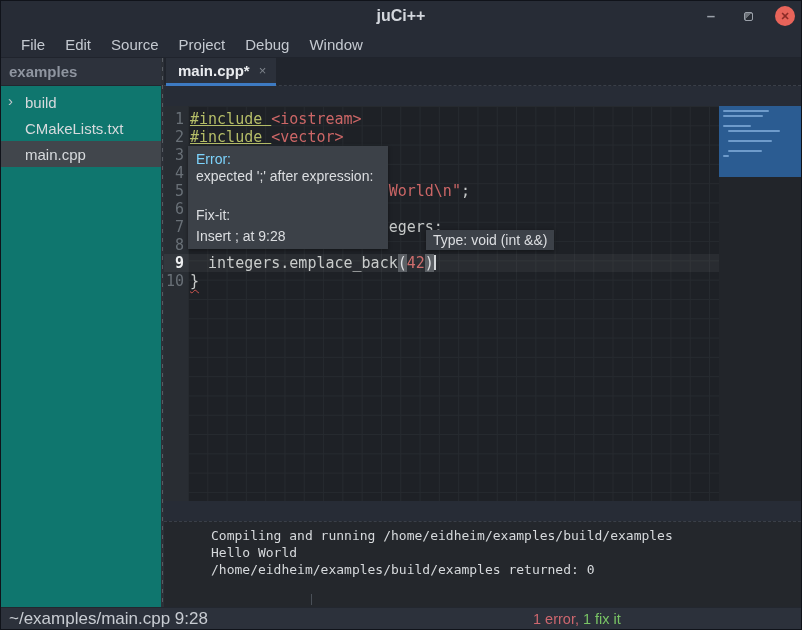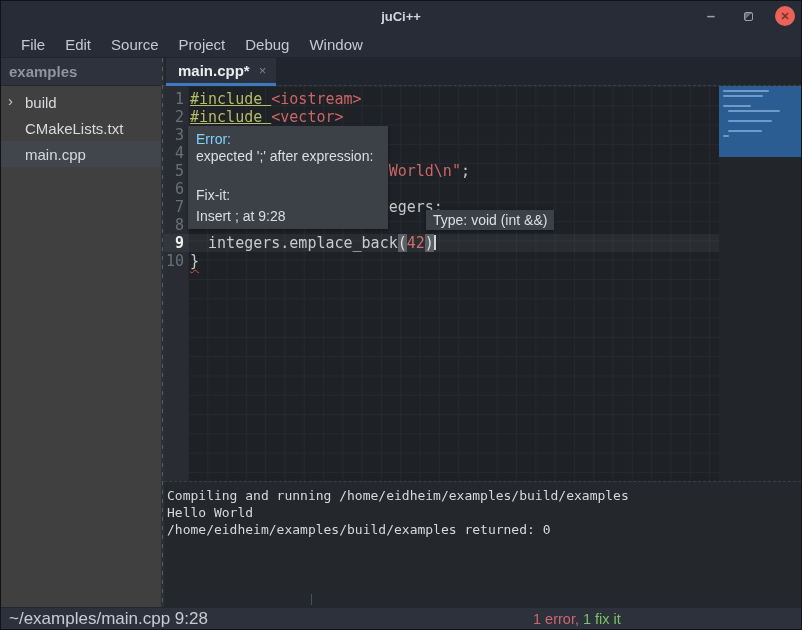--- a/index.html
+++ b/index.html
@@ -4,46 +4,46 @@
 <style>
   * { margin:0; padding:0; box-sizing:border-box; }
   html,body { width:802px; height:630px; overflow:hidden; background:#141821; }
   .window {
     width:802px; height:630px; display:flex; flex-direction:column;
     background:#272c36; font-family:"Liberation Sans", sans-serif;
     border:1px solid #10131a;
   }
   
   .titlebar { height:30px; position:relative; display:flex; align-items:center; justify-content:center; background:#272c36; flex:0 0 30px; }
-  .titlebar .title { font-size:13px; font-weight:bold; color:#d3d7dd;text-align:right; }
+  .titlebar .title { font-size:16px; font-weight:bold; color:#d3d7dd;text-align:right; }
   .win-controls { position:absolute; right:6px; top:0; height:30px; display:flex; align-items:center; gap:17px; }
   .wc { width:20px; height:20px; display:flex; align-items:center; justify-content:center; border-radius:50%; cursor:default; }
   .wc-min { color:#9ba1aa; font-size:15px; font-weight:bold; line-height:10px; }
   .wc-restore { position:relative; }
   .wc-restore .sq { width:9px; height:9px; border:1.5px solid #9ba1aa; border-radius:2px; background:linear-gradient(135deg,#6b7077 50%,#262b33 50%); }
   .wc-close { background:#e8645a; }
   .wc-close span { color:#8c2b26; font-size:11px; font-weight:bold; }
   
   .menubar { height:27px; flex:0 0 27px; display:flex; align-items:center; padding-left:10px; background:#272c36; border-bottom:1px solid #20242d; }
   .menu-item { color:#c4c9d0; font-size:15px; padding:3px 10px; cursor:default; }
   
   .content { flex:1 1 auto; display:flex; min-height:0; }
   
-  .sidebar { width:160px; flex:0 0 160px; background:#404040; display:flex; flex-direction:column; }
+  .sidebar { width:160px; flex:0 0 160px; background:#0f766e; display:flex; flex-direction:column; }
   .side-header { height:28px; flex:0 0 28px; background:#2d323c; color:#8f95a0; font-weight:bold; font-size:15px; display:flex; align-items:center; padding-left:8px; border-bottom:1px solid #23272f; }
   .side-items { padding-top:3px; }
   .side-item { height:26px; display:flex; align-items:center; color:#d7dadd; font-size:15px; padding-left:24px; position:relative; cursor:default; }
   .side-item.selected { background:#41464c; }
   .side-item .chev { position:absolute; left:7px; top:3px; color:#c3c7cc; font-size:15px; }
   
   .vsep { width:3px; flex:0 0 3px; background:#2c3037;
     background-image:repeating-linear-gradient(to bottom,#575c63 0 4px,transparent 4px 9px);
     background-size:1px 100%; background-position:1px 0; background-repeat:no-repeat; }
   
-  .main { flex:1 1 auto; display:flex; flex-direction:column; min-width:0; }
+  .main { flex:1 1 auto; display:flex; flex-direction:column; min-width:0;gap:20px; }
   .tabbar { height:28px; flex:0 0 28px; background:#21252d; display:flex; align-items:flex-end; padding-left:2px;
     border-bottom:1px dashed #3a3f48; }
   .tab { height:28px; margin-bottom:-1px; background:#2b303a; border-bottom:3px solid #3d7ac2; display:flex; align-items:center; gap:9px; padding:0 10px 0 12px; cursor:default; }
   .tab-label { color:#e9ebee; font-size:15px; font-weight:bold; }
   .tab-close { color:#7e848c; font-size:13px; }
   
   .editor { flex:0 0 395px; height:395px; display:flex; position:relative; min-width:0; }
   .gutter { width:24px; flex:0 0 24px; background:#292d33; padding-top:4px; }
   .gutter .ln { height:18px; text-align:right; padding-right:4px; font:15px/18px "DejaVu Sans Mono", monospace; color:#697077; }
   .gutter .ln.cur { color:#eceef0; font-weight:bold; }
@@ -64,21 +64,21 @@
   .mini-bar { height:2px; margin-bottom:3px; background:#7fabda; opacity:.8; border-radius:1px; }
   
   .tooltip { position:absolute; background:#3c4148; color:#dcdee1; font-size:14px; z-index:10; box-shadow:0 1px 4px rgba(0,0,0,.4); }
   .error-tip { left:24px; top:40px; width:200px; height:103px; padding:5px 8px; line-height:17px; }
   .error-tip .tip-title { color:#7dd3fc; }
   .error-tip .tip-gap { height:22px; }
   .error-tip .fixit-title { margin-bottom:4px; }
   .type-tip { left:262px; top:124px; height:20px; padding:1px 7px 0 7px; line-height:18px; white-space:nowrap; }
   
   .output { flex:1 1 auto; background:#24272c; border-top:1px dashed #3a3f48; padding:5px 0 0 3px; position:relative; }
-  .out-line { font:13px/17px "DejaVu Sans Mono", monospace; color:#d6d9dc; white-space:pre; }
+  .out-line { font:13px/17px "DejaVu Sans Mono", monospace; color:#d6d9dc; white-space:pre;margin-left:44px; }
   .output .grip { position:absolute; left:147px; bottom:2px; width:1px; height:11px; background:#4a5058; }
   
   .statusbar { height:22px; flex:0 0 22px; background:#2c313b; border-top:1px solid #23272f; display:flex; align-items:center; padding:0 8px; position:relative; }
   .status-loc { color:#c8ccd2; font-size:17px; }
   .status-issues { position:absolute; left:532px; font-size:14.5px; }
   .status-err { color:#cc666e; }
   .status-sep { color:#cc666e; }
   .status-fix { color:#79c465; }
 </style>
 </head>

